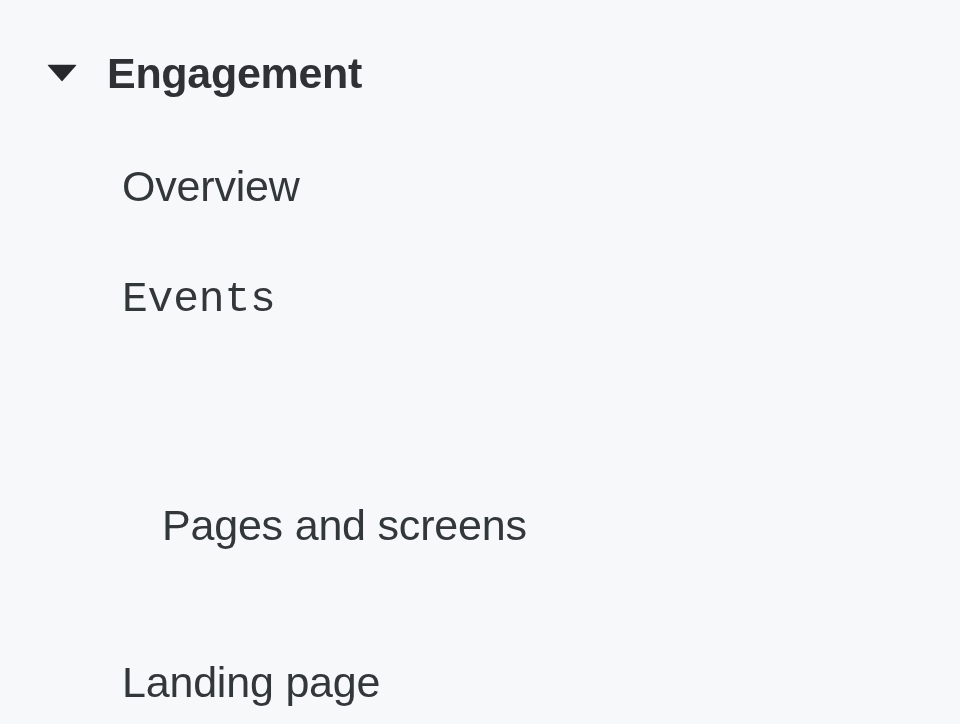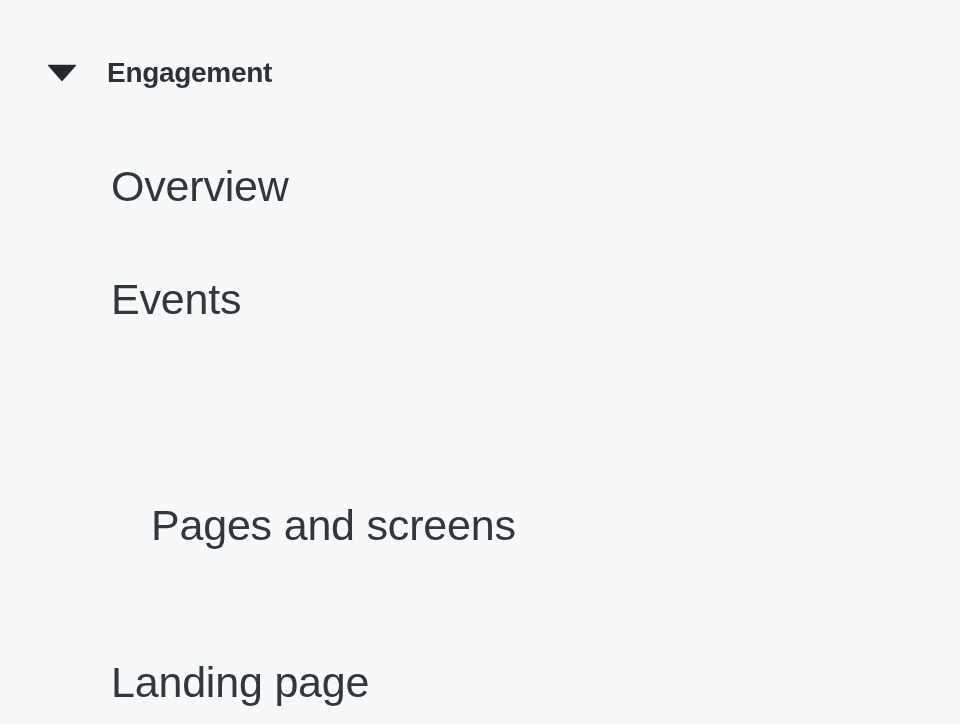--- a/index.html
+++ b/index.html
@@ -48,21 +48,21 @@
     border-right: 15px solid transparent;
     border-top: 17px solid #26292b;
     border-radius: 2px;
   }
 
   .nav-group-label {
     position: absolute;
     left: 107px;
     top: 50%;
     transform: translateY(-50%);
-    font-size: 28px;
+    font-size: 43px;
     font-weight: 700;
     line-height: 1;
     color: #2e3235;
     letter-spacing: -0.3px;
     white-space: nowrap;
   }
 
   
   .nav-sub-item {
     position: absolute;
@@ -70,33 +70,33 @@
     width: 960px;
     height: 62px;
     display: flex;
     align-items: center;
     cursor: pointer;
     user-select: none;
   }
 
   .nav-sub-label {
     position: absolute;
-    left: 111px;
+    left: 122px;
     top: 50%;
     transform: translateY(-50%);
     font-size: 43px;
     font-weight: 400;
     line-height: 1;
     color: #32373a;
     letter-spacing: -0.2px;
     white-space: nowrap;
   }
 
   .item-0 { top: 155px; }
-  .item-1 { top: 268px; }
+  .item-1 { top: 268px; font-family: Liberation Mono, monospace; }
   .item-2 { top: 381px; }
   .item-3 { top: 494px; margin-left: 40px; }
   .item-4 { top: 607px; margin-top: 44px; }
 </style>
 </head>
 <body>
 
 <div class="nav-panel">
 
   <div class="nav-group-header">

